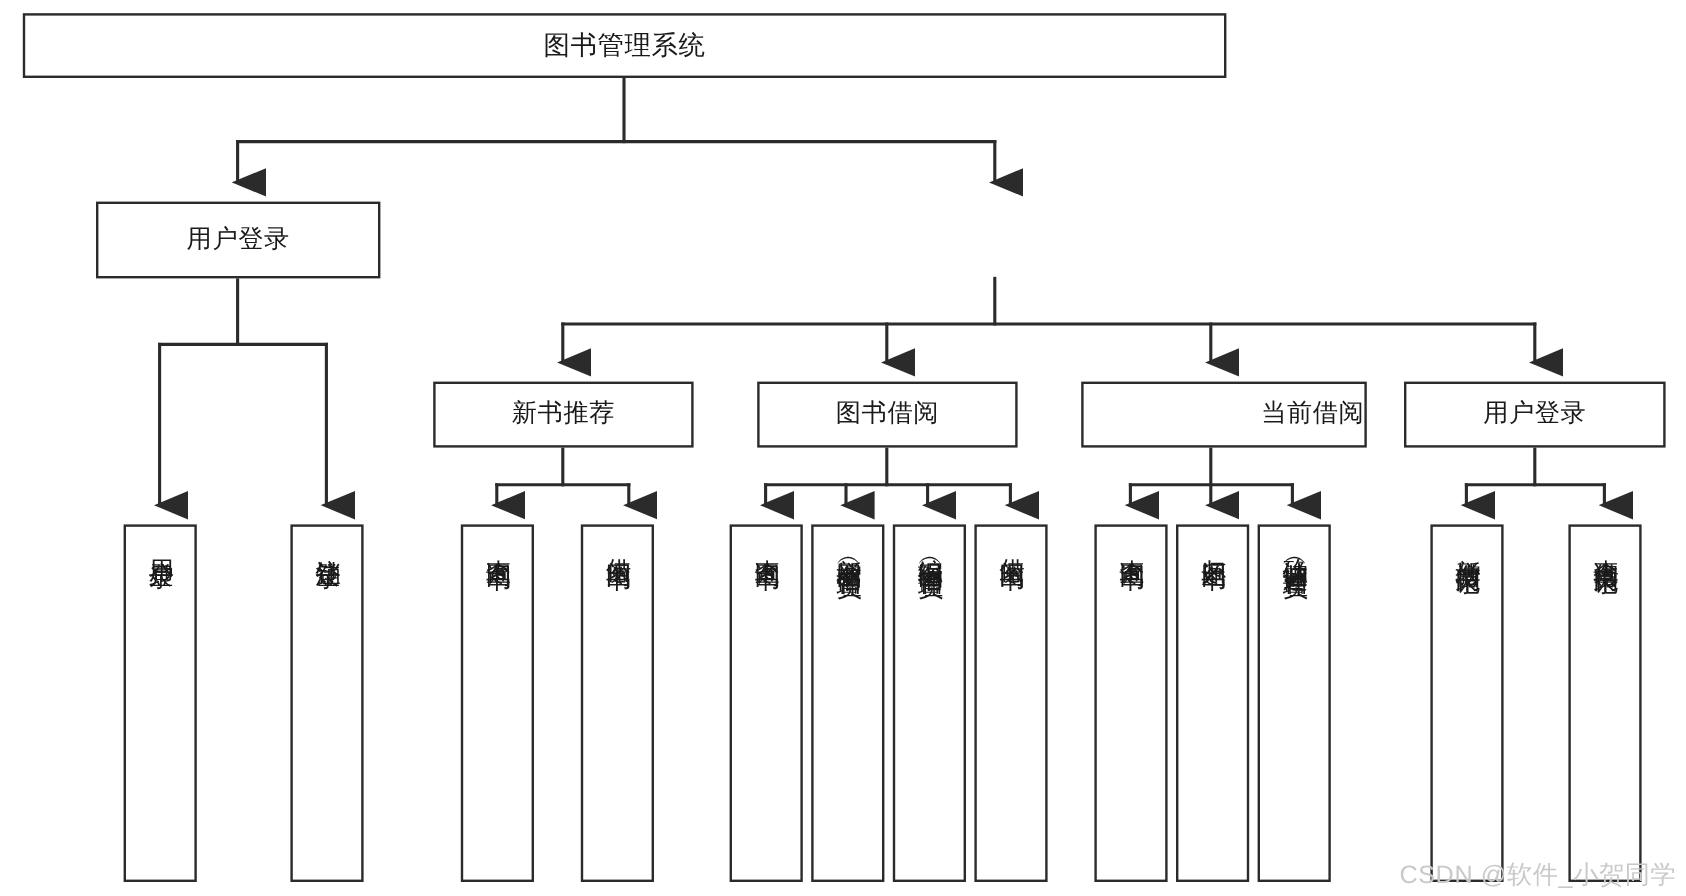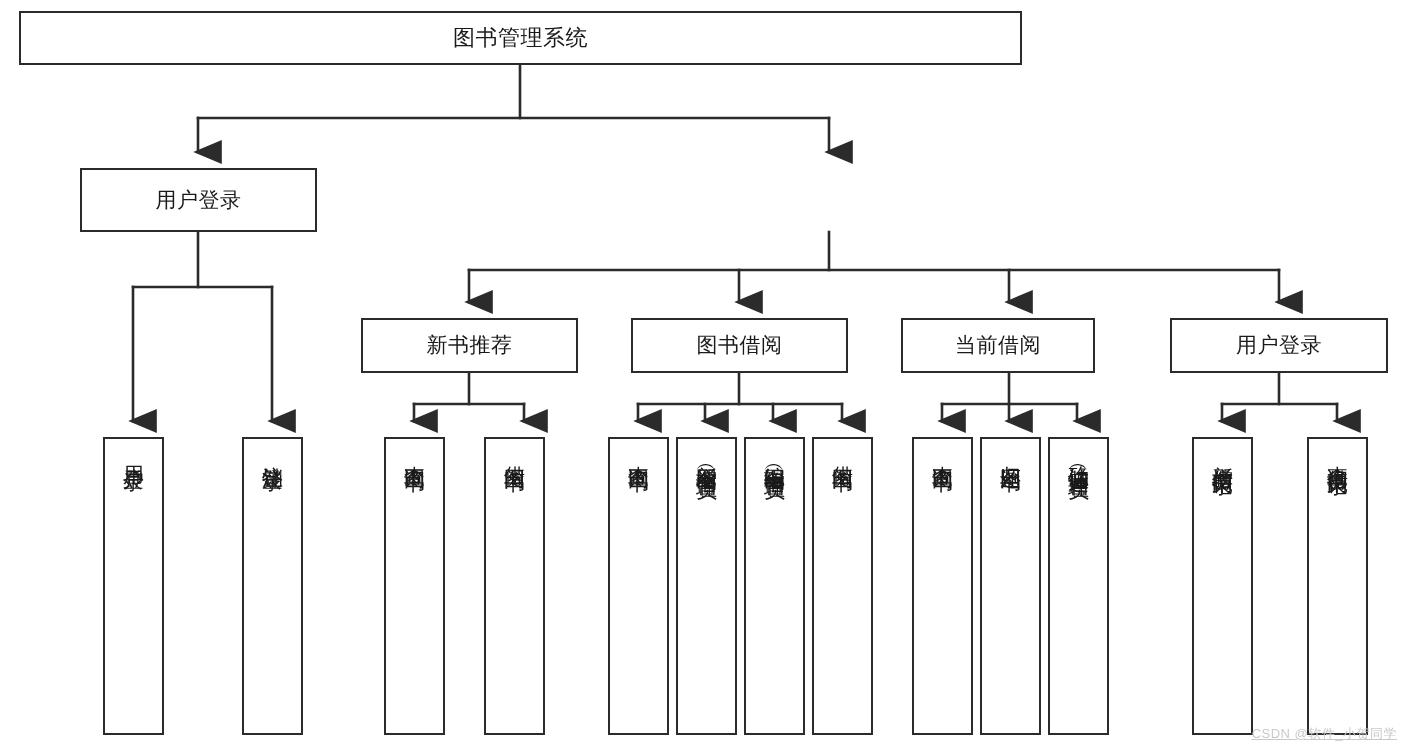--- a/index.html
+++ b/index.html
@@ -66,25 +66,24 @@
     white-space: nowrap;
     max-height: 282px;
   }
   .node.vert.tall .label {
     max-height: 290px;
   }
   .watermark {
     position: absolute;
     right: 8px;
     bottom: 4px;
-    font-size: 13px;
+    font-size: 21px;
     color: #c9c9c9;
     white-space: nowrap;
     letter-spacing: 0.5px;
-    text-decoration: underline;
   }
 </style>
 </head>
 <body>
 
 <div id="canvas">
 
   <svg id="edges" viewBox="0 0 1405 747">
     <defs>
       <marker id="arrow" viewBox="0 0 12 12" refX="6" refY="10" markerWidth="11" markerHeight="11" orient="auto-start-reverse">
@@ -148,21 +147,21 @@
 
 
   <div class="node horiz" style="left:361px; top:318px; width:217px; height:55px;">
     <span class="label">新书推荐</span>
   </div>
 
   <div class="node horiz" style="left:631px; top:318px; width:217px; height:55px;">
     <span class="label">图书借阅</span>
   </div>
 
-  <div class="node horiz" style="left:901px; top:318px; width:194px; height:55px;">
+  <div class="node horiz" style="left:901px; top:318px; width:238px; height:55px;justify-content:flex-end;">
     <span class="label">当前借阅</span>
   </div>
 
   <div class="node horiz" style="left:1170px; top:318px; width:218px; height:55px;">
     <span class="label">用户登录</span>
   </div>
 
   <div class="node vert" style="left:103px; top:437px; width:61px; height:298px;">
     <span class="label">用户登录</span>
   </div>

